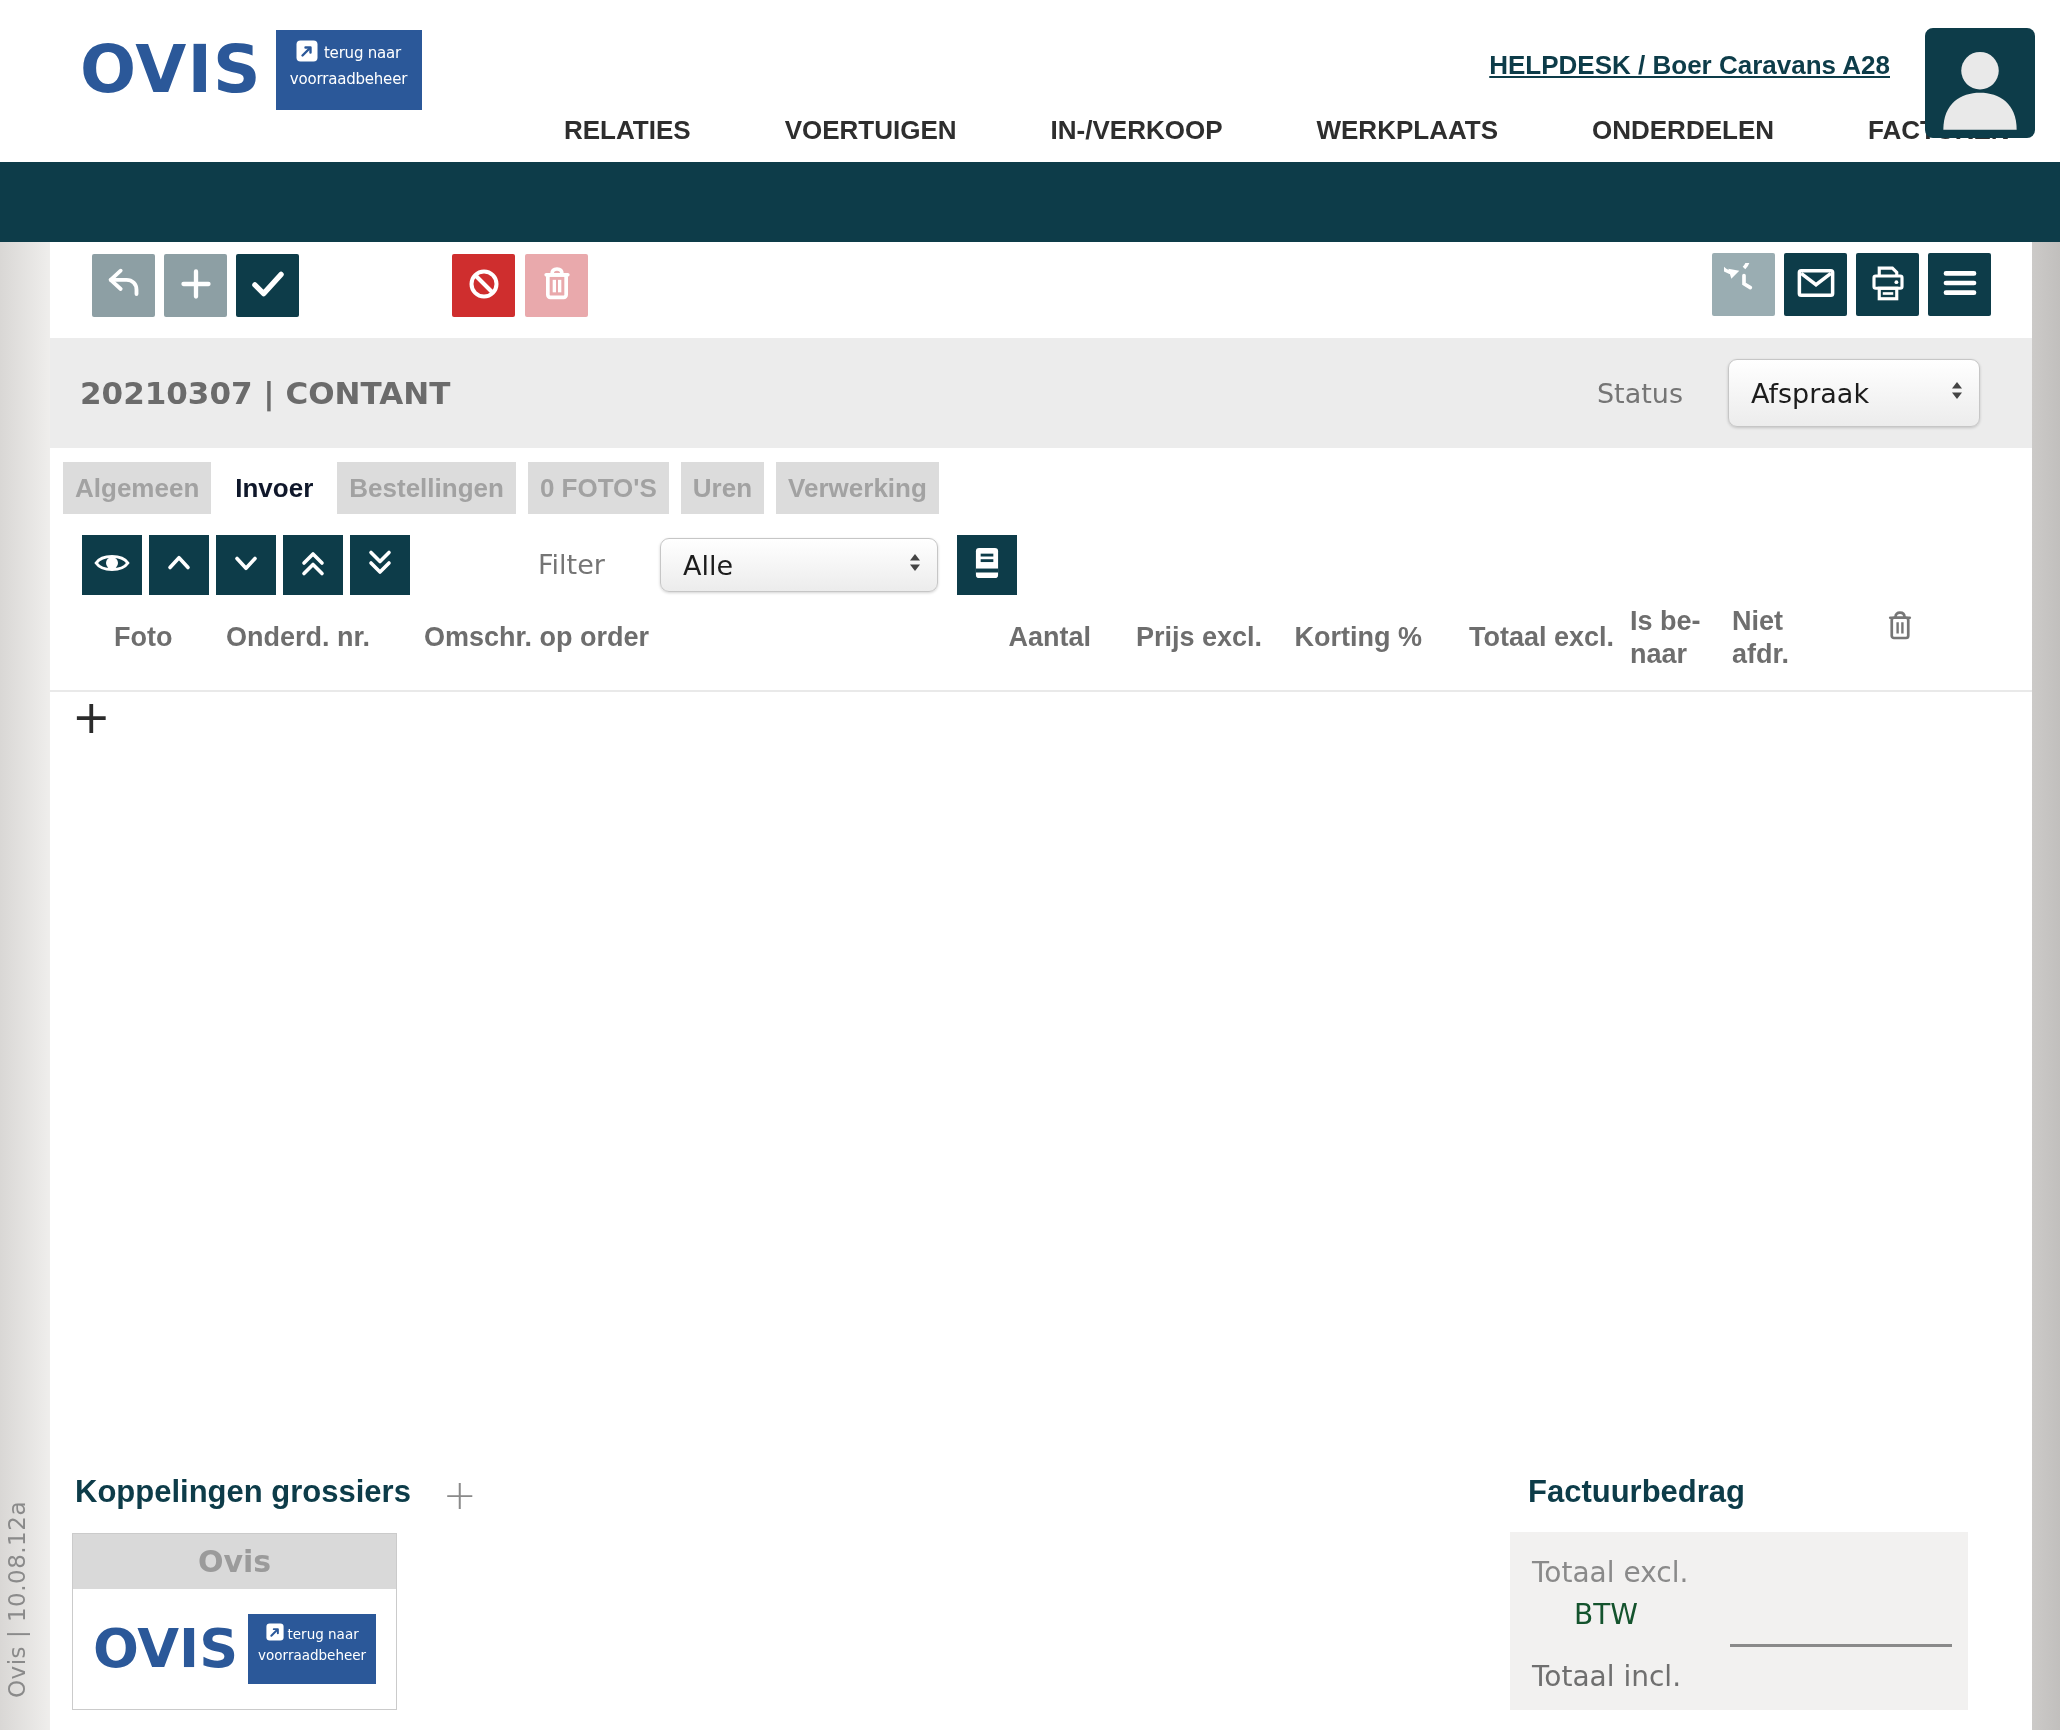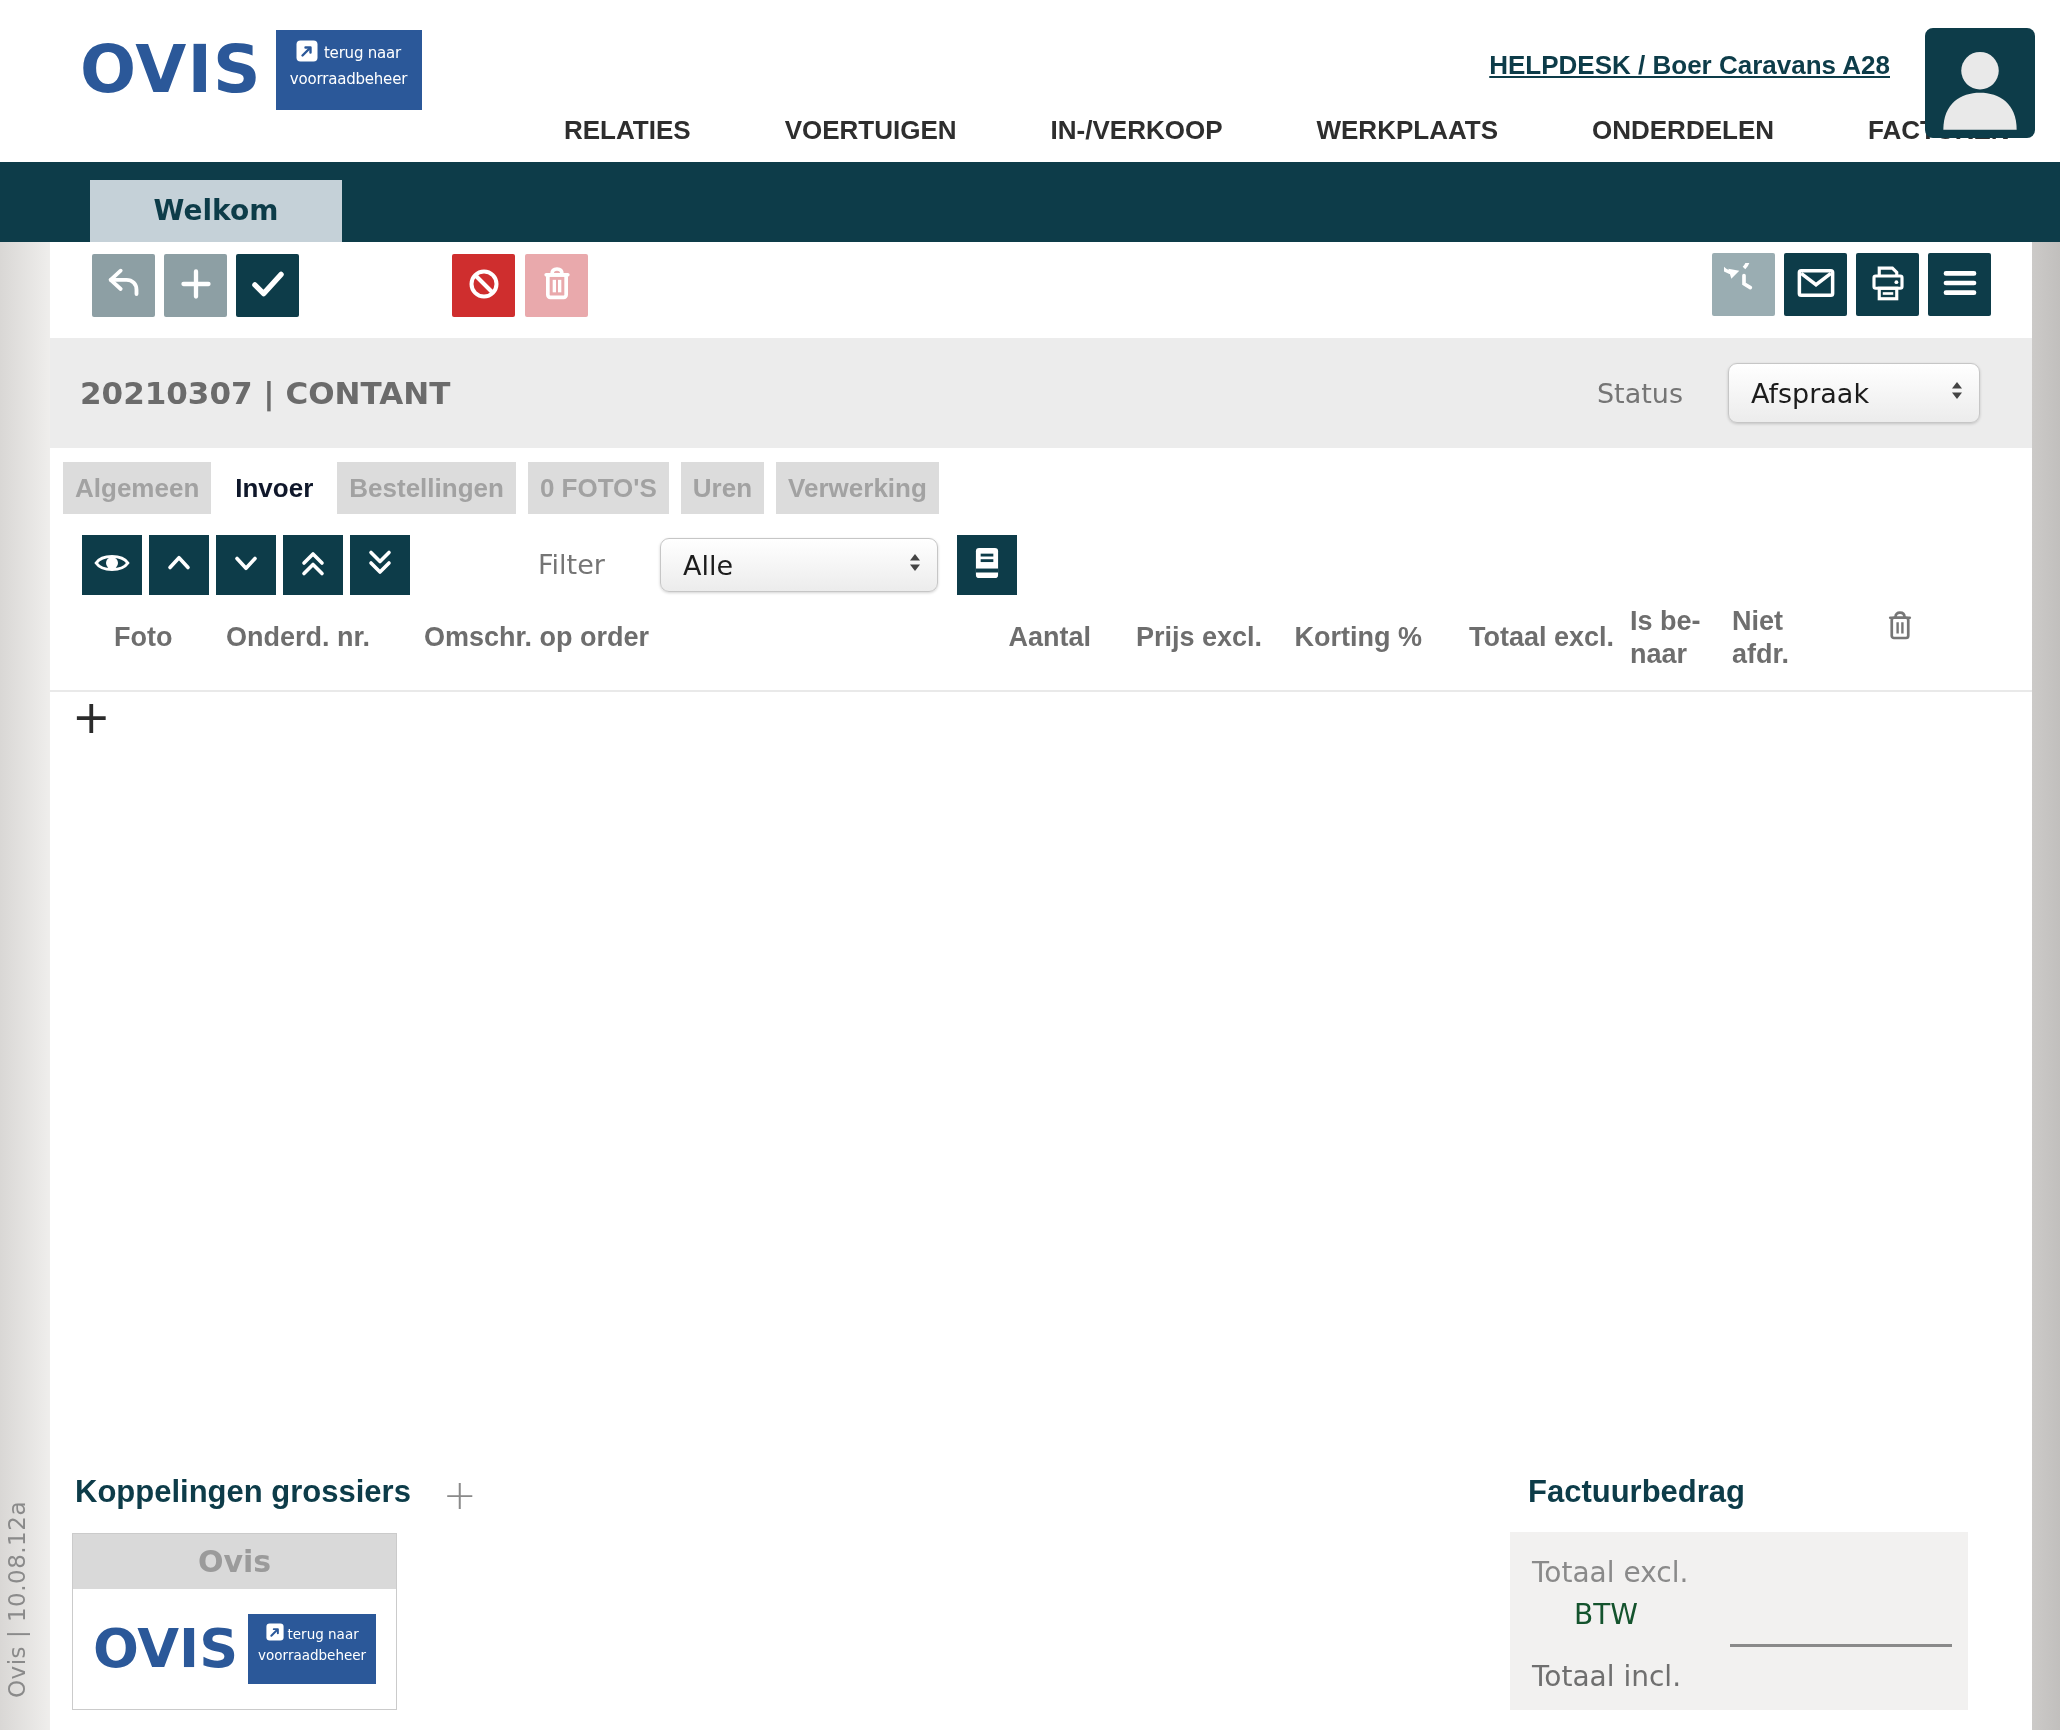--- a/index.html
+++ b/index.html
@@ -51,21 +51,21 @@
   .tb-red { position:absolute; left:452px; top:254px; display:flex; gap:10px; }
   .tb-right { position:absolute; right:69px; top:253px; display:flex; gap:9px; }
   
   .order-band { position:absolute; left:50px; right:28px; top:338px; height:110px; background:#ececec; }
   .order-title { position:absolute; left:30px; top:50%; transform:translateY(-50%);
     font-size:31px; font-weight:700; color:#6b6b6b; }
   .status-group { position:absolute; right:52px; top:50%; transform:translateY(-50%);
     display:flex; align-items:center; gap:45px; }
   .status-label { font-size:27px; color:#757575; }
   .select {
-    position:relative; width:252px; height:60px; border:1px solid #c6c6c6; border-radius:9px;
+    position:relative; width:252px; height:68px; border:1px solid #c6c6c6; border-radius:9px;
     background:linear-gradient(#ffffff,#ececec); box-shadow:0 1px 3px rgba(0,0,0,0.18);
     font-size:27px; color:#1c1c1c; display:flex; align-items:center; padding-left:22px; cursor:pointer;
   }
   .select .sel-arrows { position:absolute; right:10px; top:50%; transform:translateY(-50%); }
   
   .subtabs { position:absolute; left:63px; top:462px; display:flex; gap:12px; height:52px;
     font-family:"Liberation Sans", sans-serif; }
   .stab { background:#dcdcdc; color:#a2a2a2; font-weight:700; font-size:26px;
     line-height:52px; padding:0 12px; cursor:pointer; white-space:nowrap; }
   .stab.active { background:#ffffff; color:#0f172a; }
@@ -139,21 +139,20 @@
     <span>
       <svg viewBox="0 0 24 24" width="100" height="100">
           <circle cx="12" cy="8.8" r="4.5" fill="#e9e9e9"></circle>
           <path d="M3.2 23 C3.2 16.6 7.4 14.1 12 14.1 C16.6 14.1 20.8 16.6 20.8 23 Z" fill="#e9e9e9"></path>
         </svg>
     </span>
   </div>
 </div>
 
 <div class="tabbar">
-  <div class="tab tab-welkom">Welkom</div>
 </div>
 
 <div class="left-strip"></div>
 <div class="right-scroll"></div>
 <div class="version-text">Ovis | 10.08.12a</div>
 
 <div class="tb-left">
   <div class="btn btn-gray">
     <span>
       <svg viewBox="0 0 24 24" width="40" height="40">

